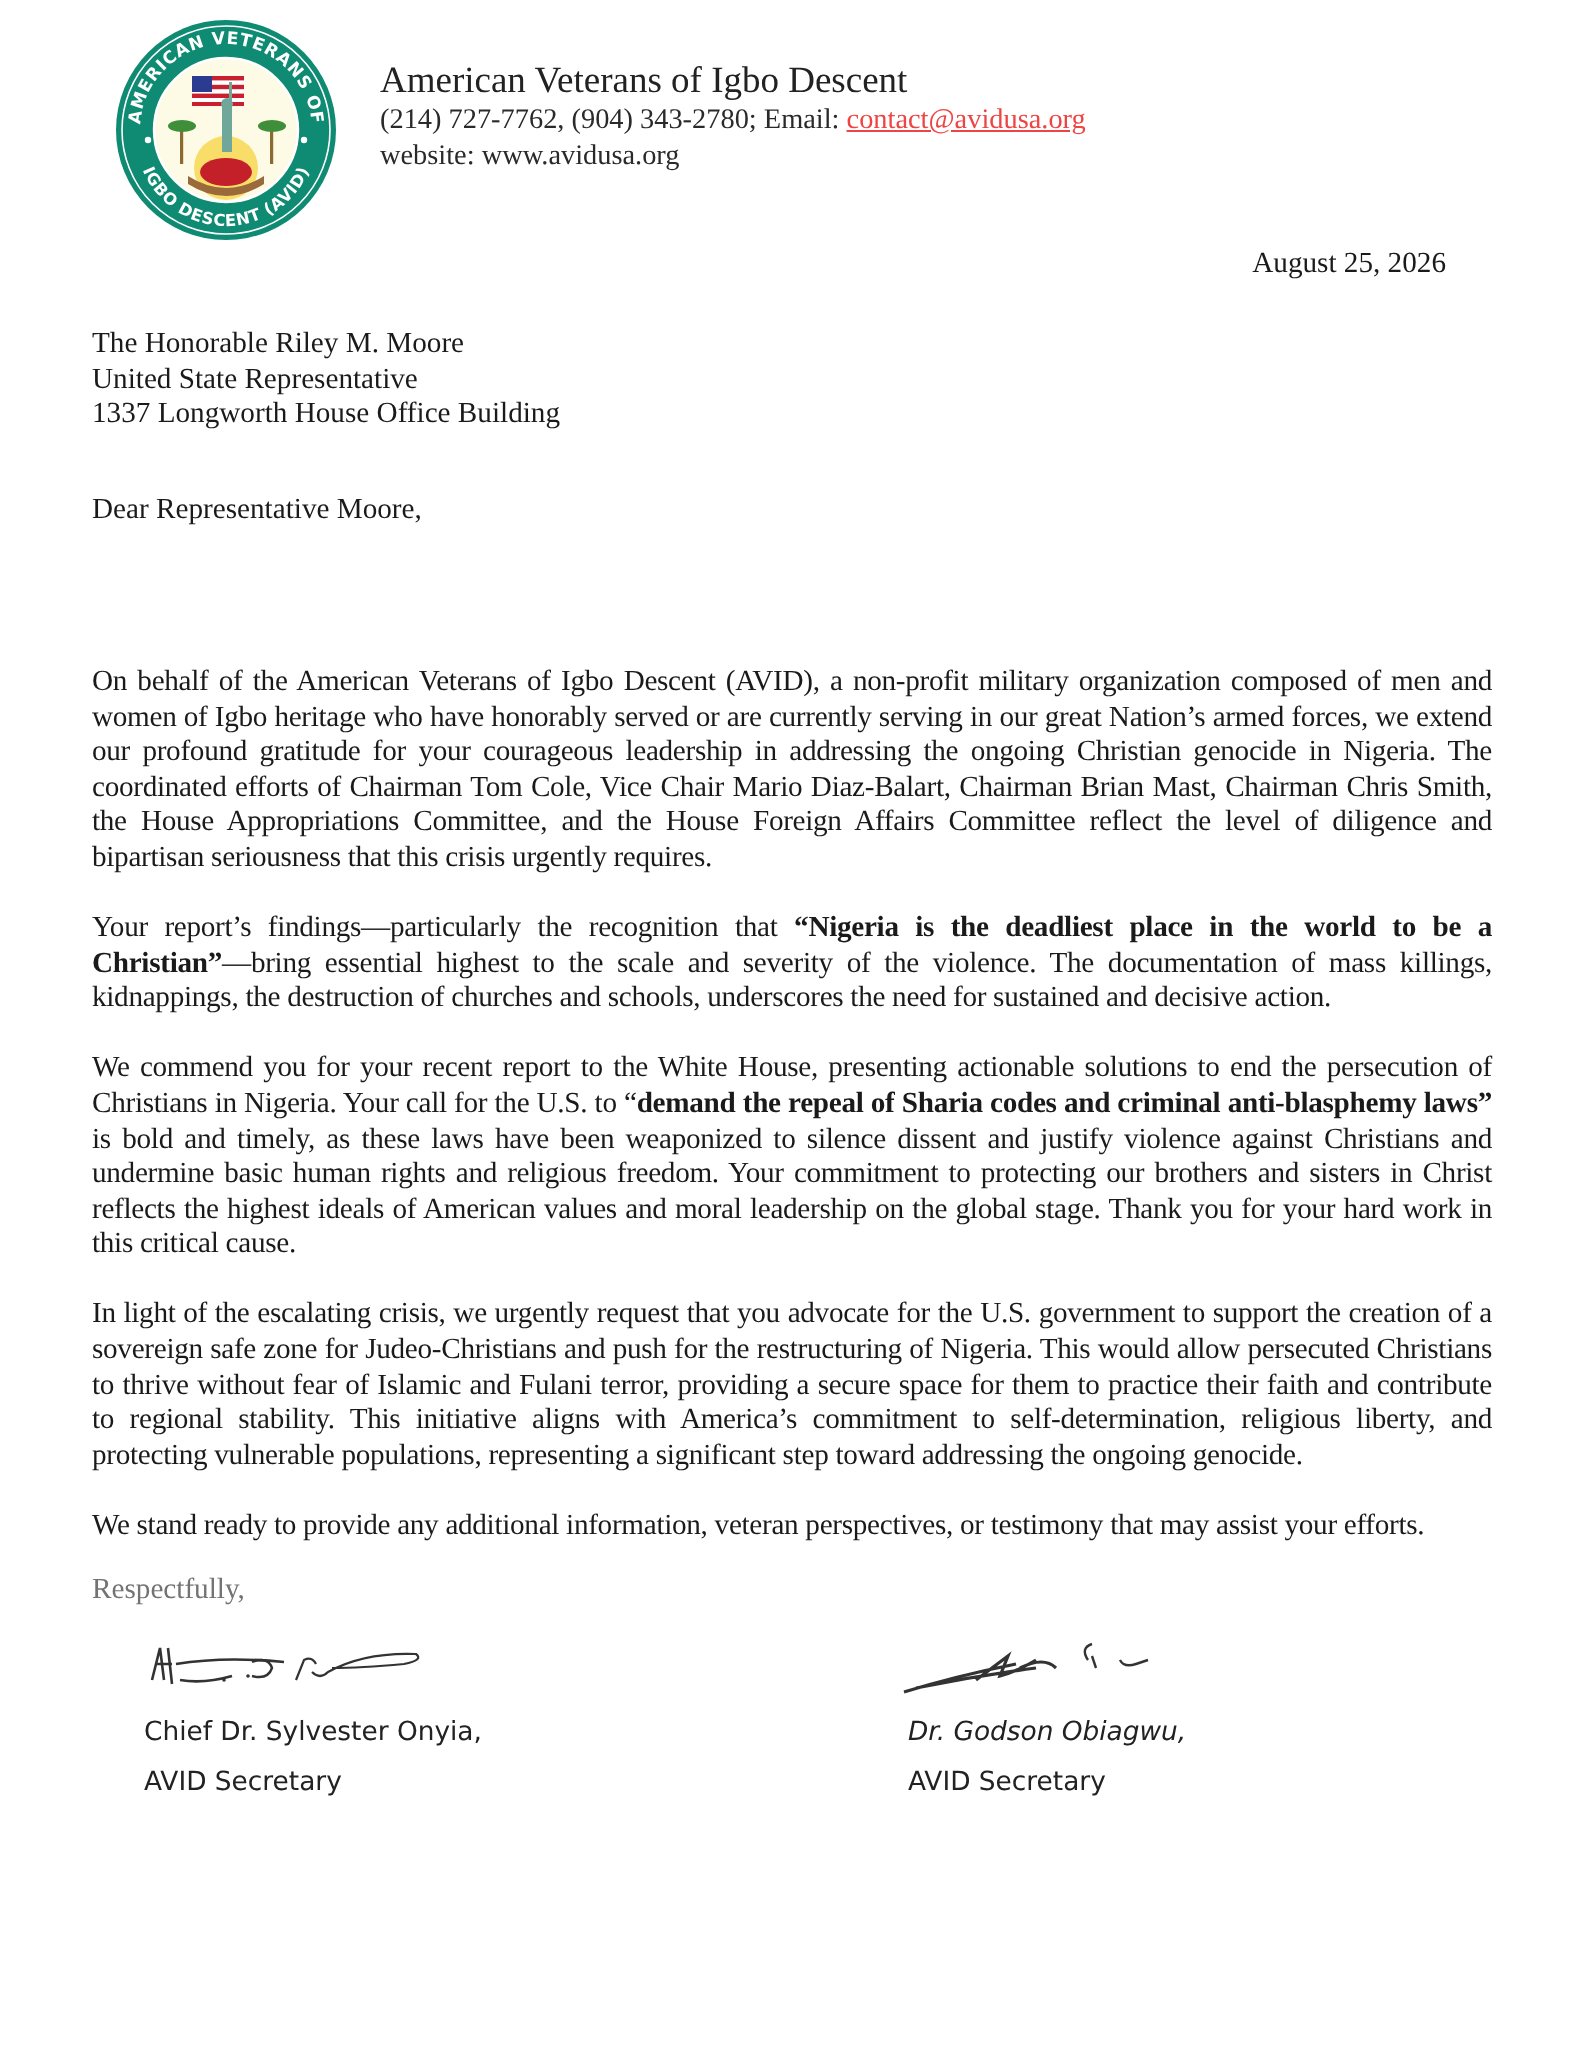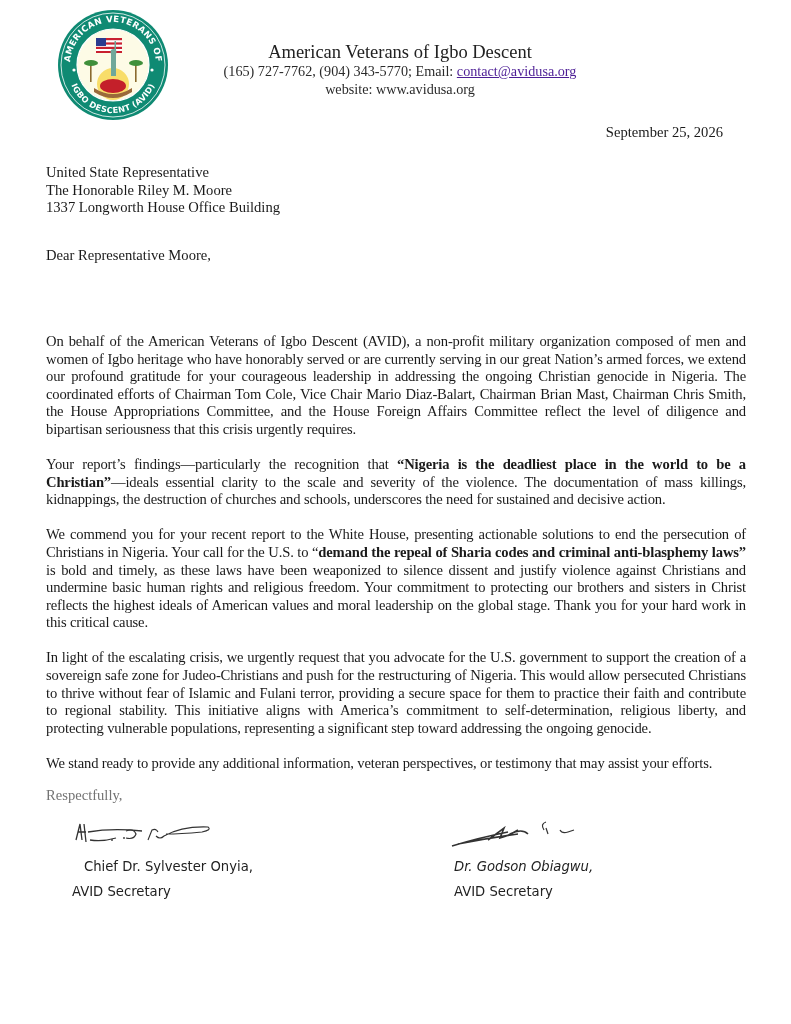--- a/index.html
+++ b/index.html
@@ -1,21 +1,21 @@
 <!DOCTYPE html>
 <html><head>
   <meta charset="utf-8">
   <style>
     html, body { margin: 0; padding: 0; background: #ffffff; }
     body { width: 791px; height: 1024px; position: relative; overflow: hidden; color: #1a1a1a; font-family: "Liberation Serif", serif; }
     .logo { position: absolute; left: 54px; top: 8px; width: 118px; height: 114px; }
-    .letterhead { position: absolute; left: 190px; top: 42px; width: 420px; text-align: center; line-height: 17.5px; }
+    .letterhead { position: absolute; left: 190px; top: 31px; width: 420px; text-align: left; line-height: 17.5px; }
     .letterhead .org { font-size: 18.5px; line-height: 21px; color: #222; }
     .letterhead .line { font-size: 14.2px; color: #2a2a2a; }
-    .letterhead a { color: #4c1d95; text-decoration: underline; }
+    .letterhead a { color: #ef4444; text-decoration: underline; }
     .date { position: absolute; right: 68px; top: 124px; font-size: 14.6px; }
     .recipient { position: absolute; left: 46px; top: 164px; font-size: 14.6px; line-height: 17.5px; }
     .salutation { position: absolute; left: 46px; top: 247px; font-size: 14.6px; }
     .body { position: absolute; left: 46px; top: 286px; width: 700px; font-size: 14.6px; line-height: 17.6px; text-align: justify; letter-spacing: -0.15px; margin-top: 47px; }
     .body p { margin: 0 0 17.5px 0; }
     .body b { font-weight: bold; }
     .closing { position: absolute; left: 46px; top: 787px; font-size: 14.6px; color: #737373; }
     .sig { position: absolute; }
     .sig-name, .sig-title { position: absolute; font-family: "DejaVu Sans", sans-serif; font-size: 13.2px; color: #222; }
   </style>
@@ -58,54 +58,54 @@
     <rect x="81" y="56" width="1.6" height="18" fill="#8a6a2f"></rect>
     <ellipse cx="82" cy="55" rx="7" ry="3" fill="#3f8f3a"></ellipse>
 
     <ellipse cx="59" cy="78" rx="13" ry="7" fill="#c4202a"></ellipse>
     <path d="M 40 80 Q 59 92 78 80 L 78 84 Q 59 96 40 84 Z" fill="#9a6a3a"></path>
   </svg>
 </div>
 
 <div class="letterhead">
   <div class="org">American Veterans of Igbo Descent</div>
-  <div class="line"><span>(165) 727-7762, (904) 343-5770; Email: </span><a>contact@avidusa.org</a></div>
+  <div class="line"><span>(214) 727-7762, (904) 343-2780; Email: </span><a>contact@avidusa.org</a></div>
   <div class="line">website: www.avidusa.org</div>
 </div>
 
-<div class="date">September 25, 2026</div>
+<div class="date">August 25, 2026</div>
 
 <div class="recipient">
+  <div>The Honorable Riley M. Moore</div>
   <div>United State Representative</div>
-  <div>The Honorable Riley M. Moore</div>
   <div>1337 Longworth House Office Building</div>
 </div>
 
 <div class="salutation">Dear Representative Moore,</div>
 
 <div class="body">
   <p>On behalf of the American Veterans of Igbo Descent (AVID), a non-profit military organization composed of men and women of Igbo heritage who have honorably served or are currently serving in our great Nation’s armed forces, we extend our profound gratitude for your courageous leadership in addressing the ongoing Christian genocide in Nigeria. The coordinated efforts of Chairman Tom Cole, Vice Chair Mario Diaz-Balart, Chairman Brian Mast, Chairman Chris Smith, the House Appropriations Committee, and the House Foreign Affairs Committee reflect the level of diligence and bipartisan seriousness that this crisis urgently requires.</p>
-  <p><span>Your report’s findings—particularly the recognition that </span><b>“Nigeria is the deadliest place in the world to be a Christian”</b><span>—ideals essential clarity to the scale and severity of the violence. The documentation of mass killings, kidnappings, the destruction of churches and schools, underscores the need for sustained and decisive action.</span></p>
+  <p><span>Your report’s findings—particularly the recognition that </span><b>“Nigeria is the deadliest place in the world to be a Christian”</b><span>—bring essential highest to the scale and severity of the violence. The documentation of mass killings, kidnappings, the destruction of churches and schools, underscores the need for sustained and decisive action.</span></p>
   <p><span>We commend you for your recent report to the White House, presenting actionable solutions to end the persecution of Christians in Nigeria. Your call for the U.S. to “</span><b>demand the repeal of Sharia codes and criminal anti-blasphemy laws”</b><span> is bold and timely, as these laws have been weaponized to silence dissent and justify violence against Christians and undermine basic human rights and religious freedom. Your commitment to protecting our brothers and sisters in Christ reflects the highest ideals of American values and moral leadership on the global stage. Thank you for your hard work in this critical cause.</span></p>
   <p>In light of the escalating crisis, we urgently request that you advocate for the U.S. government to support the creation of a sovereign safe zone for Judeo-Christians and push for the restructuring of Nigeria. This would allow persecuted Christians to thrive without fear of Islamic and Fulani terror, providing a secure space for them to practice their faith and contribute to regional stability. This initiative aligns with America’s commitment to self-determination, religious liberty, and protecting vulnerable populations, representing a significant step toward addressing the ongoing genocide.</p>
   <p>We stand ready to provide any additional information, veteran perspectives, or testimony that may assist your efforts.</p>
 </div>
 
 <div class="closing">Respectfully,</div>
 
 <div class="sig" style="left:72px; top:818px;">
   <svg width="150" height="30" viewBox="0 0 150 30">
     <path d="M 4 22 L 8 6 L 10 22 M 6 14 L 14 14 M 12 6 L 14 24 M 16 14 Q 40 10 70 13 M 18 22 Q 30 24 44 20" stroke="#333" stroke-width="1.3" fill="none"></path>
     <path d="M 54 13 Q 62 10 64 16 Q 62 22 54 20" stroke="#333" stroke-width="1.2" fill="none"></path>
     <path d="M 76 22 L 80 12 Q 84 10 86 14 M 84 18 Q 88 22 92 18 Q 110 8 136 9 Q 140 12 130 14 Q 108 16 94 16" stroke="#333" stroke-width="1.1" fill="none"></path>
     <circle cx="40" cy="22" r="0.9" fill="#333"></circle>
       <circle cx="52" cy="20" r="0.9" fill="#333"></circle>
   </svg>
 </div>
-<div class="sig-name" style="left:84px; top:859px;">Chief Dr. Sylvester Onyia,</div>
+<div class="sig-name" style="left:72px; top:859px;">Chief Dr. Sylvester Onyia,</div>
 <div class="sig-title" style="left:72px; top:884px;">AVID Secretary</div>
 
 <div class="sig" style="left:448px; top:820px;">
   <svg width="170" height="30" viewBox="0 0 170 30">
     <path d="M 4 26 Q 30 18 60 12 M 10 24 Q 40 18 70 14 M 40 20 L 56 8 L 52 18 Q 60 16 70 10 M 62 14 Q 74 8 80 14" stroke="#333" stroke-width="1.6" fill="none"></path>
     <path d="M 96 10 Q 92 4 98 2 M 98 8 L 100 14" stroke="#333" stroke-width="1.2" fill="none"></path>
     <path d="M 112 10 Q 114 14 120 12 L 126 10" stroke="#333" stroke-width="1.2" fill="none"></path>
   </svg>
 </div>
 <div class="sig-name" style="left:454px; top:859px;font-style:italic;">Dr. Godson Obiagwu,</div>

